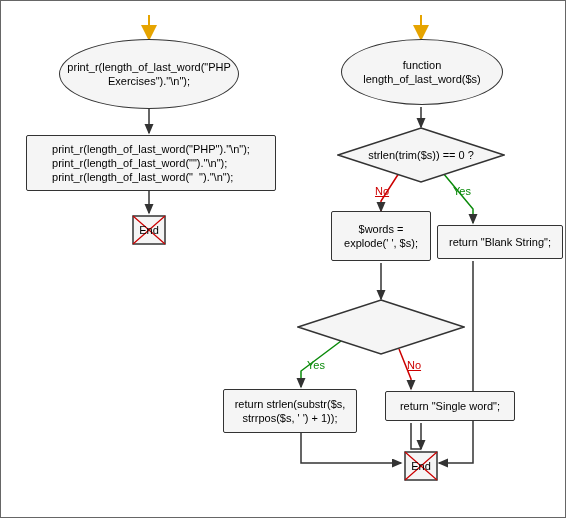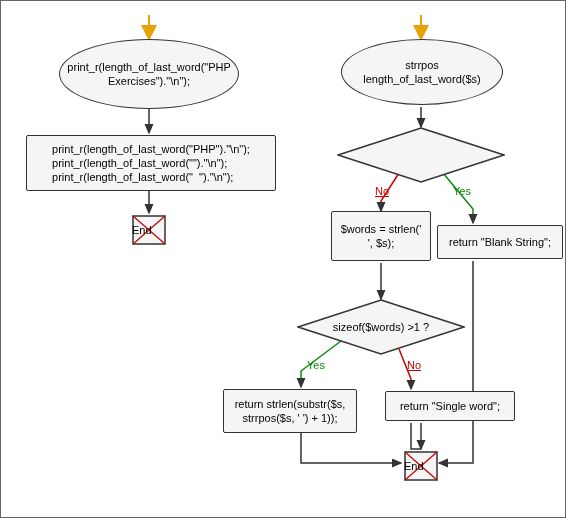--- a/index.html
+++ b/index.html
@@ -48,21 +48,21 @@
     justify-content: center;
   }
   .diamond svg { position: absolute; top: 0; left: 0; }
   .diamond .node-text { position: relative; z-index: 2; }
   .end-box {
     position: absolute;
     width: 34px;
     height: 30px;
     display: flex;
     align-items: center;
-    justify-content: flex-start;
+    justify-content: center;
   }
   .edge-label {
     position: absolute;
     font-size: 11px;
   }
   .edge-yes { color: #0a8a0a; text-align: center; }
   .edge-no  { color: #c00; text-decoration: underline; }
 </style>
 </head>
 <body>
@@ -117,44 +117,44 @@
 
 <div class="end-box" style="left:131px; top:214px;">
   <svg width="34" height="30">
     <rect x="1" y="1" width="32" height="28" fill="#f5f5f5" stroke="#333" stroke-width="1.5"></rect>
     <path d="M1,1 L33,29 M33,1 L1,29" stroke="#c00" stroke-width="1.2"></path>
   </svg>
   <div class="node-text" style="position:relative;">End</div>
 </div>
 
 <div class="ellipse" style="left:340px; top:38px; width:162px; height:66px;">
-  <div class="node-text">strrpos length_of_last_word($s)</div>
+  <div class="node-text">function length_of_last_word($s)</div>
 </div>
 
 <div class="diamond" style="left:336px; top:126px; width:168px; height:56px;">
   <svg width="168" height="56">
       <polygon points="84,1 167,28 84,55 1,28" fill="#f5f5f5" stroke="#333" stroke-width="1.5"></polygon>
     </svg>
+  <div class="node-text">strlen(trim($s)) == 0 ?</div>
 </div>
 <div class="edge-label edge-no" style="left:374px; top:184px;">No</div>
 <div class="edge-label edge-yes" style="left:452px; top:184px;">Yes</div>
 
 <div class="rect" style="left:330px; top:210px; width:100px; height:50px;">
-  <div class="node-text">$words = strlen(' ', $s);</div>
+  <div class="node-text">$words = explode(' ', $s);</div>
 </div>
 
 <div class="rect" style="left:436px; top:224px; width:126px; height:34px;">
   <div class="node-text">return "Blank String";</div>
 </div>
 
 <div class="diamond" style="left:296px; top:298px; width:168px; height:56px;">
   <svg width="168" height="56">
       <polygon points="84,1 167,28 84,55 1,28" fill="#f5f5f5" stroke="#333" stroke-width="1.5"></polygon>
     </svg>
-  <div class="node-text">sizeof($words) &gt;1 ?</div>
 </div>
 <div class="edge-label edge-yes" style="left:306px; top:358px;">Yes</div>
 <div class="edge-label edge-no" style="left:406px; top:358px;">No</div>
 
 <div class="rect" style="left:222px; top:388px; width:134px; height:44px;">
   <div class="node-text">return strlen(substr($s, strrpos($s, ' ') + 1));</div>
 </div>
 
 <div class="rect" style="left:384px; top:390px; width:130px; height:30px;">
   <div class="node-text">return "Single word";</div>

